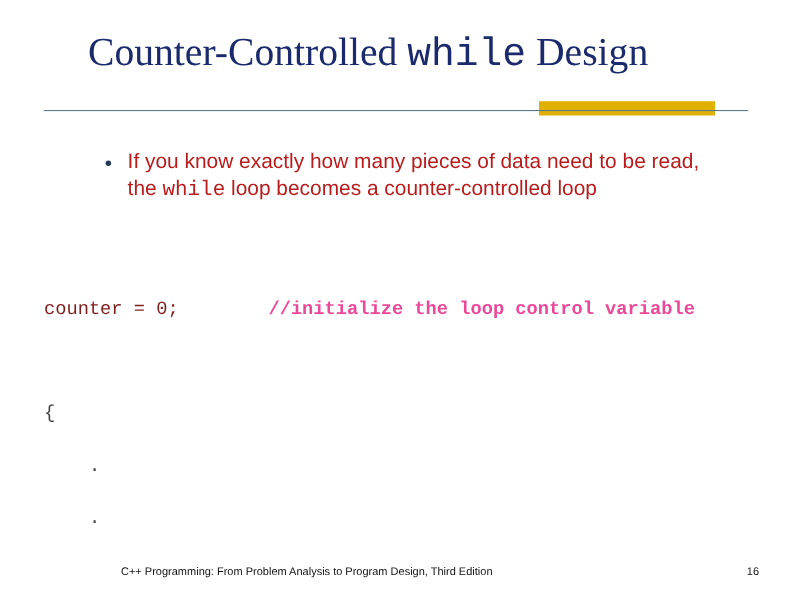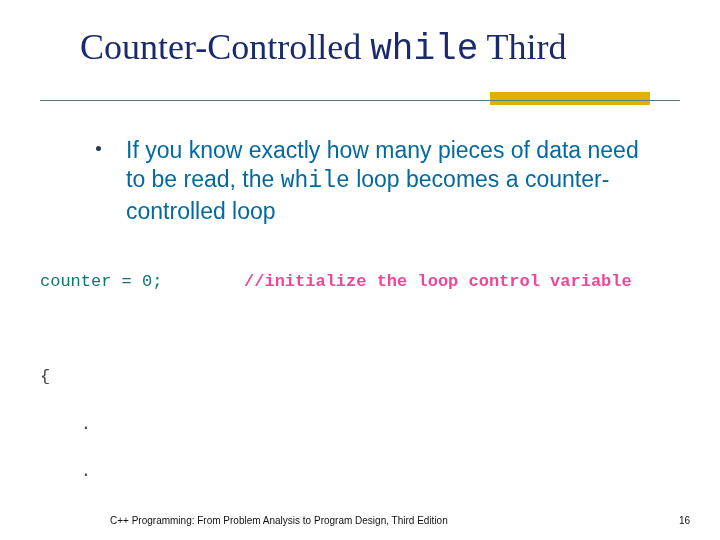--- a/index.html
+++ b/index.html
@@ -55,43 +55,43 @@
   .bullet-block .dot {
     position: absolute;
     left: 0;
     top: 10px;
     width: 5px;
     height: 5px;
     background: #253a58;
     border-radius: 50%;
   }
   .bullet-block .text {
-    margin-left: 30px;
-    font-size: 23px;
+    margin-left: 20px;
+    font-size: 19px;
     line-height: 1.28;
-    color: #0369a1;
+    color: #b91c1c;
   }
   .bullet-block .kw {
     font-family: "Courier New", Courier, monospace;
   }
   .code-area {
     position: absolute;
     top: 246px;
     left: 40px;
     right: 40px;
     font-family: "Courier New", Courier, monospace;
     font-size: 17px;
     line-height: 1.4;
     color: #444;
     white-space: pre;
   }
   .code-area .row { display: block; }
   .code-area .cmt { color: #ec4899; font-weight: bold; }
   .code-area .kw2 { color: #2a4cc0; font-weight: bold; }
-  .code-area .dim { color: #0f766e; }
+  .code-area .dim { color: #7f1d1d; }
   .footer {
     position: absolute;
     bottom: 14px;
     left: 0;
     right: 0;
     font-size: 10px;
     color: #111;
   }
   .footer .ftext {
     position: absolute;
@@ -101,21 +101,21 @@
   .footer .pnum {
     position: absolute;
     right: 30px;
     bottom: 0;
   }
 </style>
 </head>
 <body>
 
 <div class="title">
-  <span>Counter-Controlled </span><span class="kw">while</span><span> Third</span>
+  <span>Counter-Controlled </span><span class="kw">while</span><span> Design</span>
 </div>
 
 <div class="rule-wrap">
   <div class="rule-gold"></div>
   <div class="rule-gray"></div>
 </div>
 
 <div class="bullet-block">
   <span class="dot"></span>
   <div class="text">

